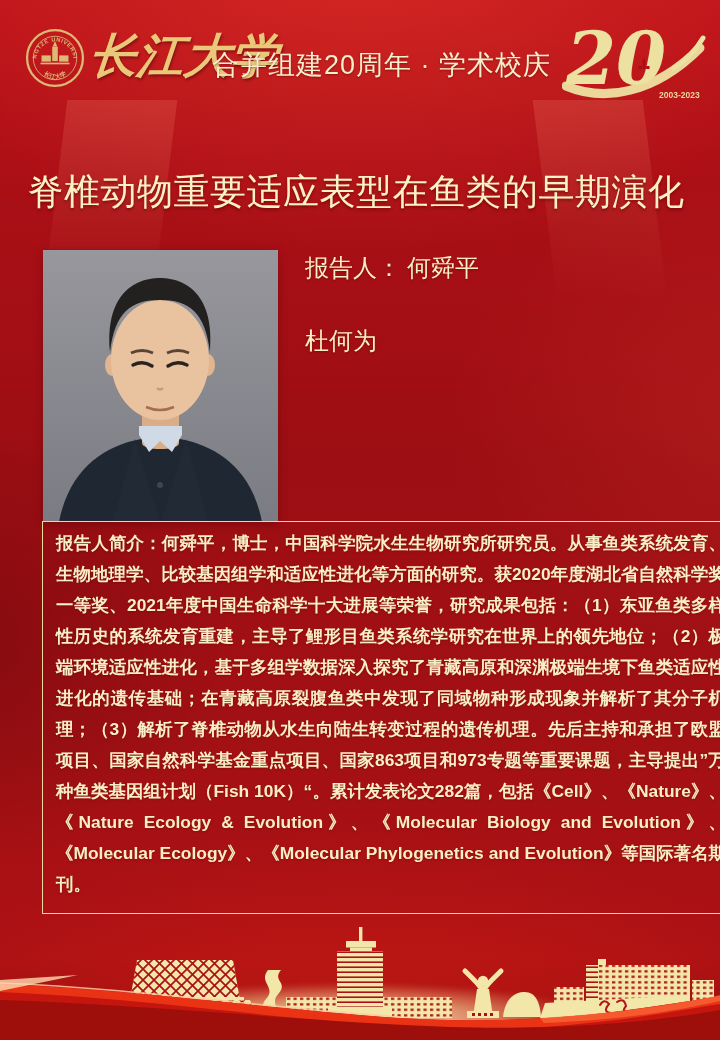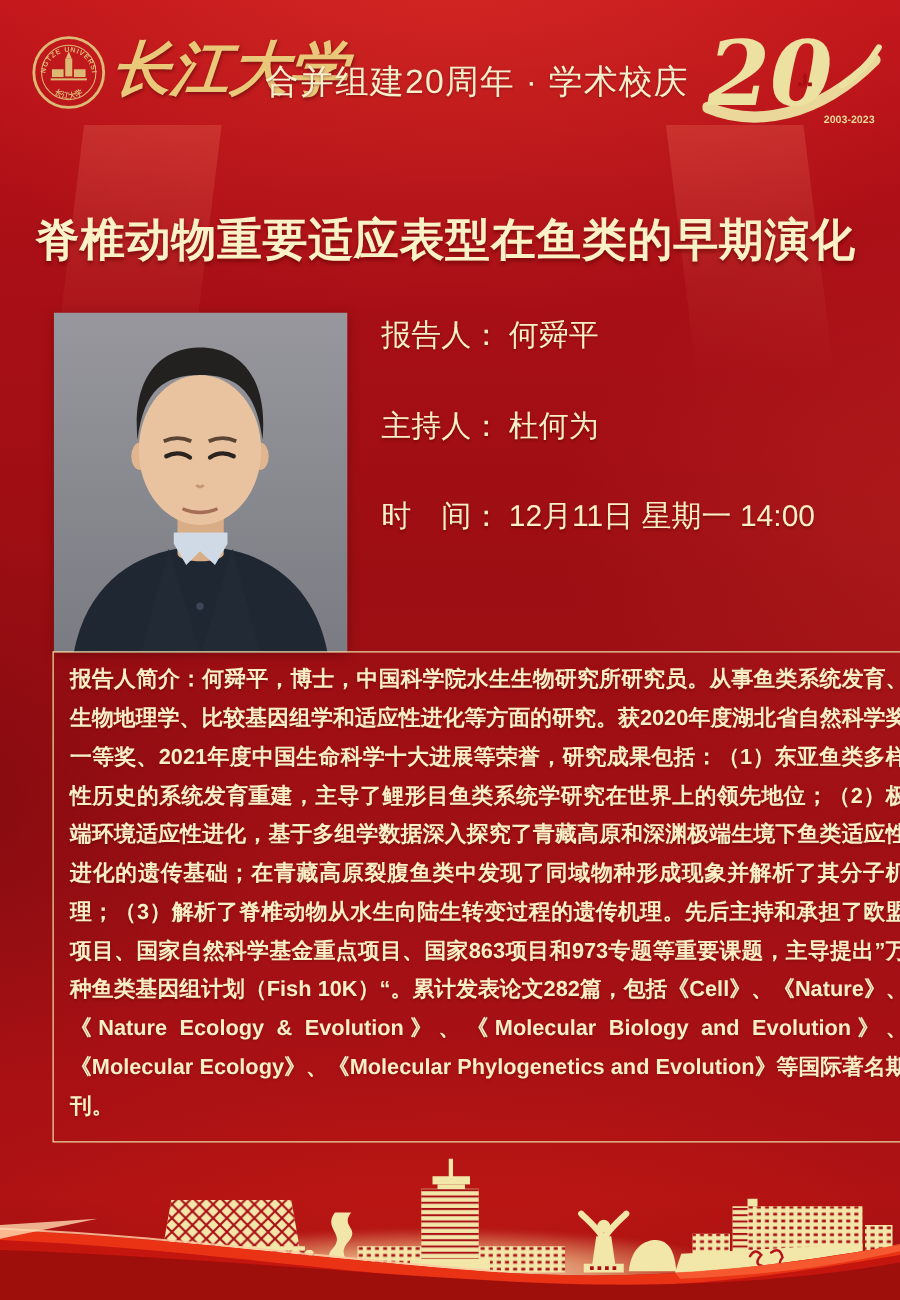--- a/index.html
+++ b/index.html
@@ -21,21 +21,21 @@
   .seal{position:absolute;left:25px;top:28px;}
   .cal-name{position:absolute;left:90px;top:32px;font-size:47px;line-height:1;font-weight:bold;
     font-style:italic;color:#e9c87a;font-family:"DejaVu Serif",serif;transform:skewX(-5deg);
     text-shadow:1px 2px 3px rgba(60,0,0,.45);}
   .anniv{position:absolute;left:212px;top:47px;font-size:27px;font-weight:normal;color:#f7eecb;
     letter-spacing:1px;text-shadow:0 1px 2px rgba(80,0,0,.45);}
   .logo20{position:absolute;left:562px;top:12px;}
 
   
   .title{position:absolute;left:0;top:144px;width:712px;text-align:center;font-size:36px;
-    font-weight:bold;color:#fbf1c6;letter-spacing:.5px;text-shadow:0 2px 3px rgba(90,0,0,.55);}
+    font-weight:normal;color:#fbf1c6;letter-spacing:.5px;text-shadow:0 2px 3px rgba(90,0,0,.55);}
 
   
   .photo{position:absolute;left:43px;top:250px;width:235px;height:272px;box-shadow:0 2px 8px rgba(60,0,0,.35);}
   .info-row{position:absolute;left:305px;display:flex;gap:6px;font-size:24px;font-weight:normal;
     color:#f8efc6;white-space:nowrap;text-shadow:0 1px 2px rgba(80,0,0,.45);}
   .info-row.r1{top:252px;} .info-row.r2{top:325px;} .info-row.r3{top:397px;} .info-row.r4{top:469px;}
 
   
   .bio-box{position:absolute;left:42px;top:521px;width:698px;height:393px;box-sizing:border-box;
     border:1px solid #ead9a0;padding:6px 13px;}
@@ -121,26 +121,21 @@
     <path d="M125,116 Q134,110 144,115" stroke="#2b241e" stroke-width="3.4" fill="none" stroke-linecap="round"></path>
     <path d="M114,138 Q117,141 120,138" stroke="#c69a74" stroke-width="2.4" fill="none"></path>
     <path d="M103,157 Q117,163 131,157" stroke="#a56e54" stroke-width="2.6" fill="none"></path>
   </svg>
 
   <div class="info-row r1">
     <span>报告人：</span>
     <span>何舜平</span>
   </div>
   <div class="info-row r2">
-    <span>主持人：</span>
     <span>杜何为</span>
-  </div>
-  <div class="info-row r3">
-    <span>时　间：</span>
-    <span>12月11日 星期一 14:00</span>
   </div>
   <div class="info-row r4">
   </div>
 
   <div class="bio-box">
     <p>报告人简介：何舜平，博士，中国科学院水生生物研究所研究员。从事鱼类系统发育、生物地理学、比较基因组学和适应性进化等方面的研究。获2020年度湖北省自然科学奖一等奖、2021年度中国生命科学十大进展等荣誉，研究成果包括：（1）东亚鱼类多样性历史的系统发育重建，主导了鲤形目鱼类系统学研究在世界上的领先地位；（2）极端环境适应性进化，基于多组学数据深入探究了青藏高原和深渊极端生境下鱼类适应性进化的遗传基础；在青藏高原裂腹鱼类中发现了同域物种形成现象并解析了其分子机理；（3）解析了脊椎动物从水生向陆生转变过程的遗传机理。先后主持和承担了欧盟项目、国家自然科学基金重点项目、国家863项目和973专题等重要课题，主导提出”万种鱼类基因组计划（Fish 10K）“。累计发表论文282篇，包括《Cell》、《Nature》、《Nature Ecology &amp; Evolution》、《Molecular Biology and Evolution》、《Molecular Ecology》、《Molecular Phylogenetics and Evolution》等国际著名期刊。</p>
   </div>
 
   <div class="glow"></div>
   <svg class="skyline" viewBox="0 0 720 115">

